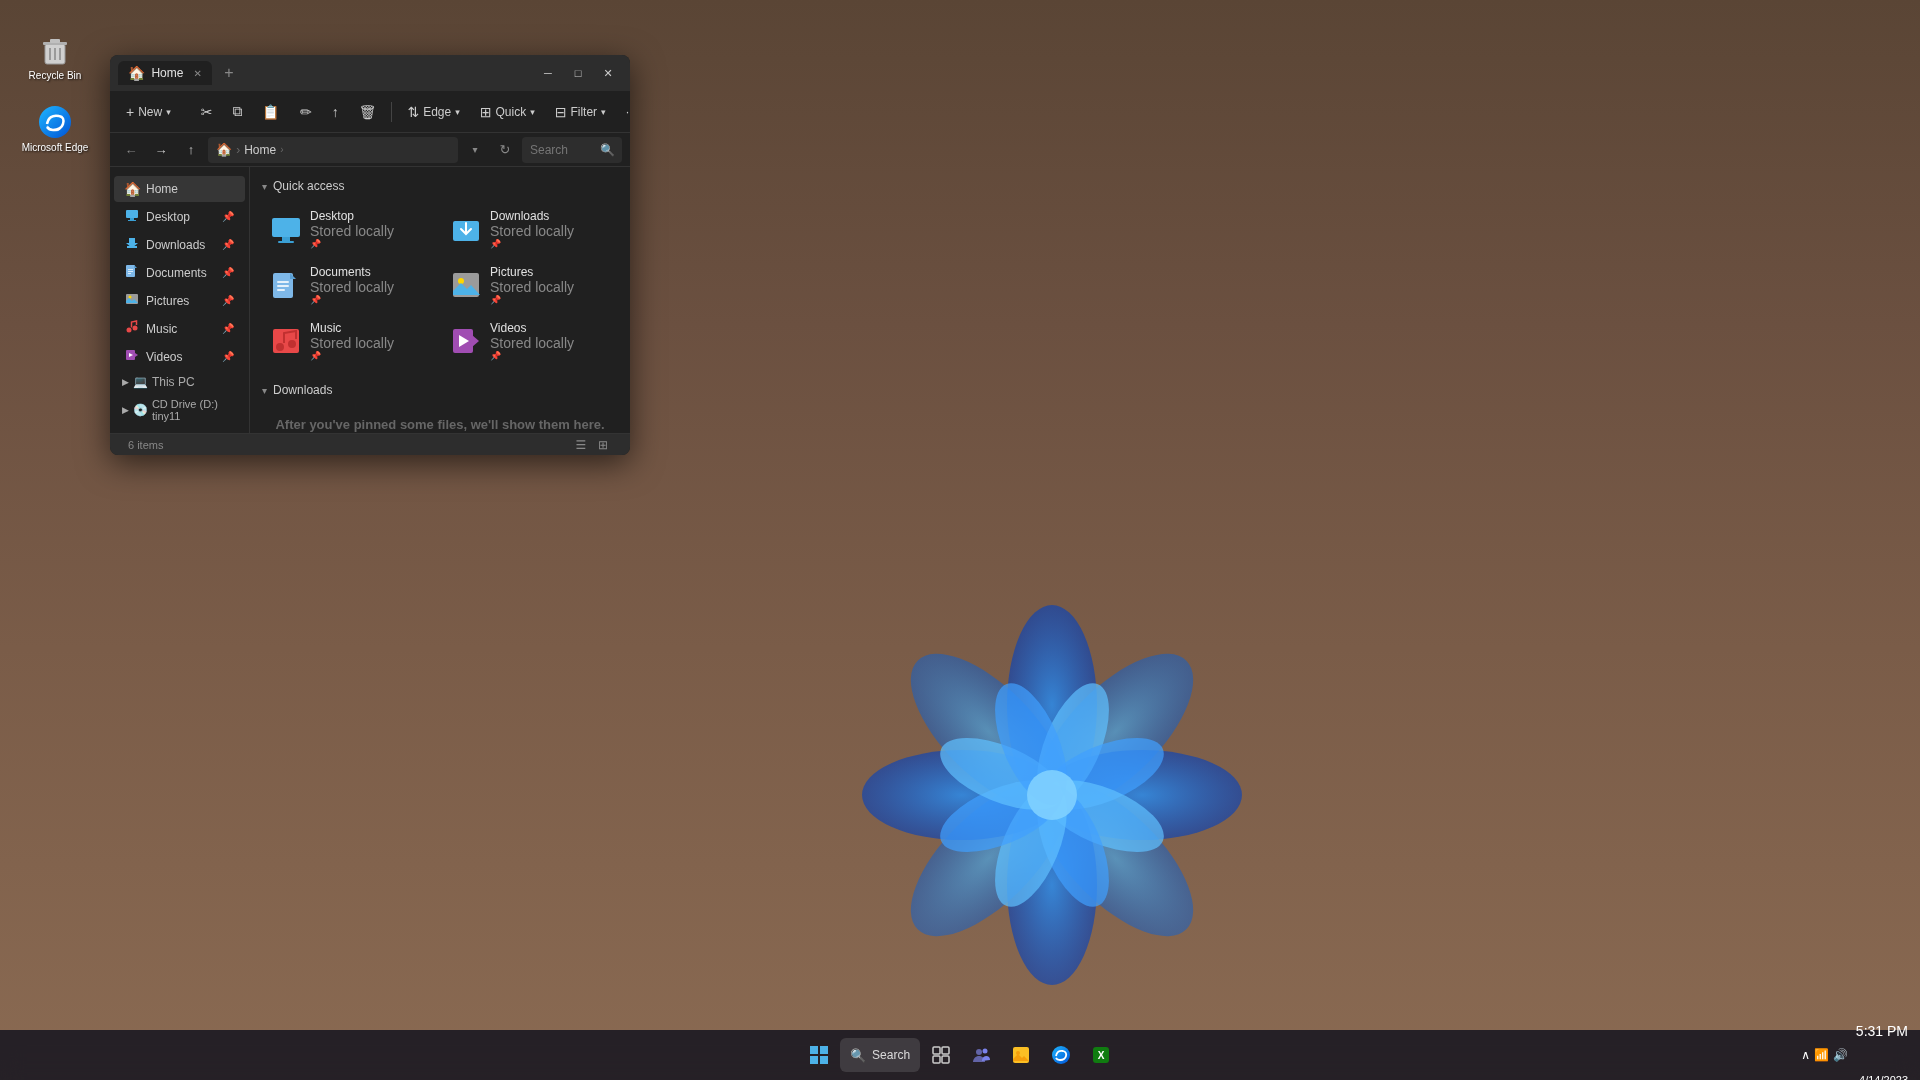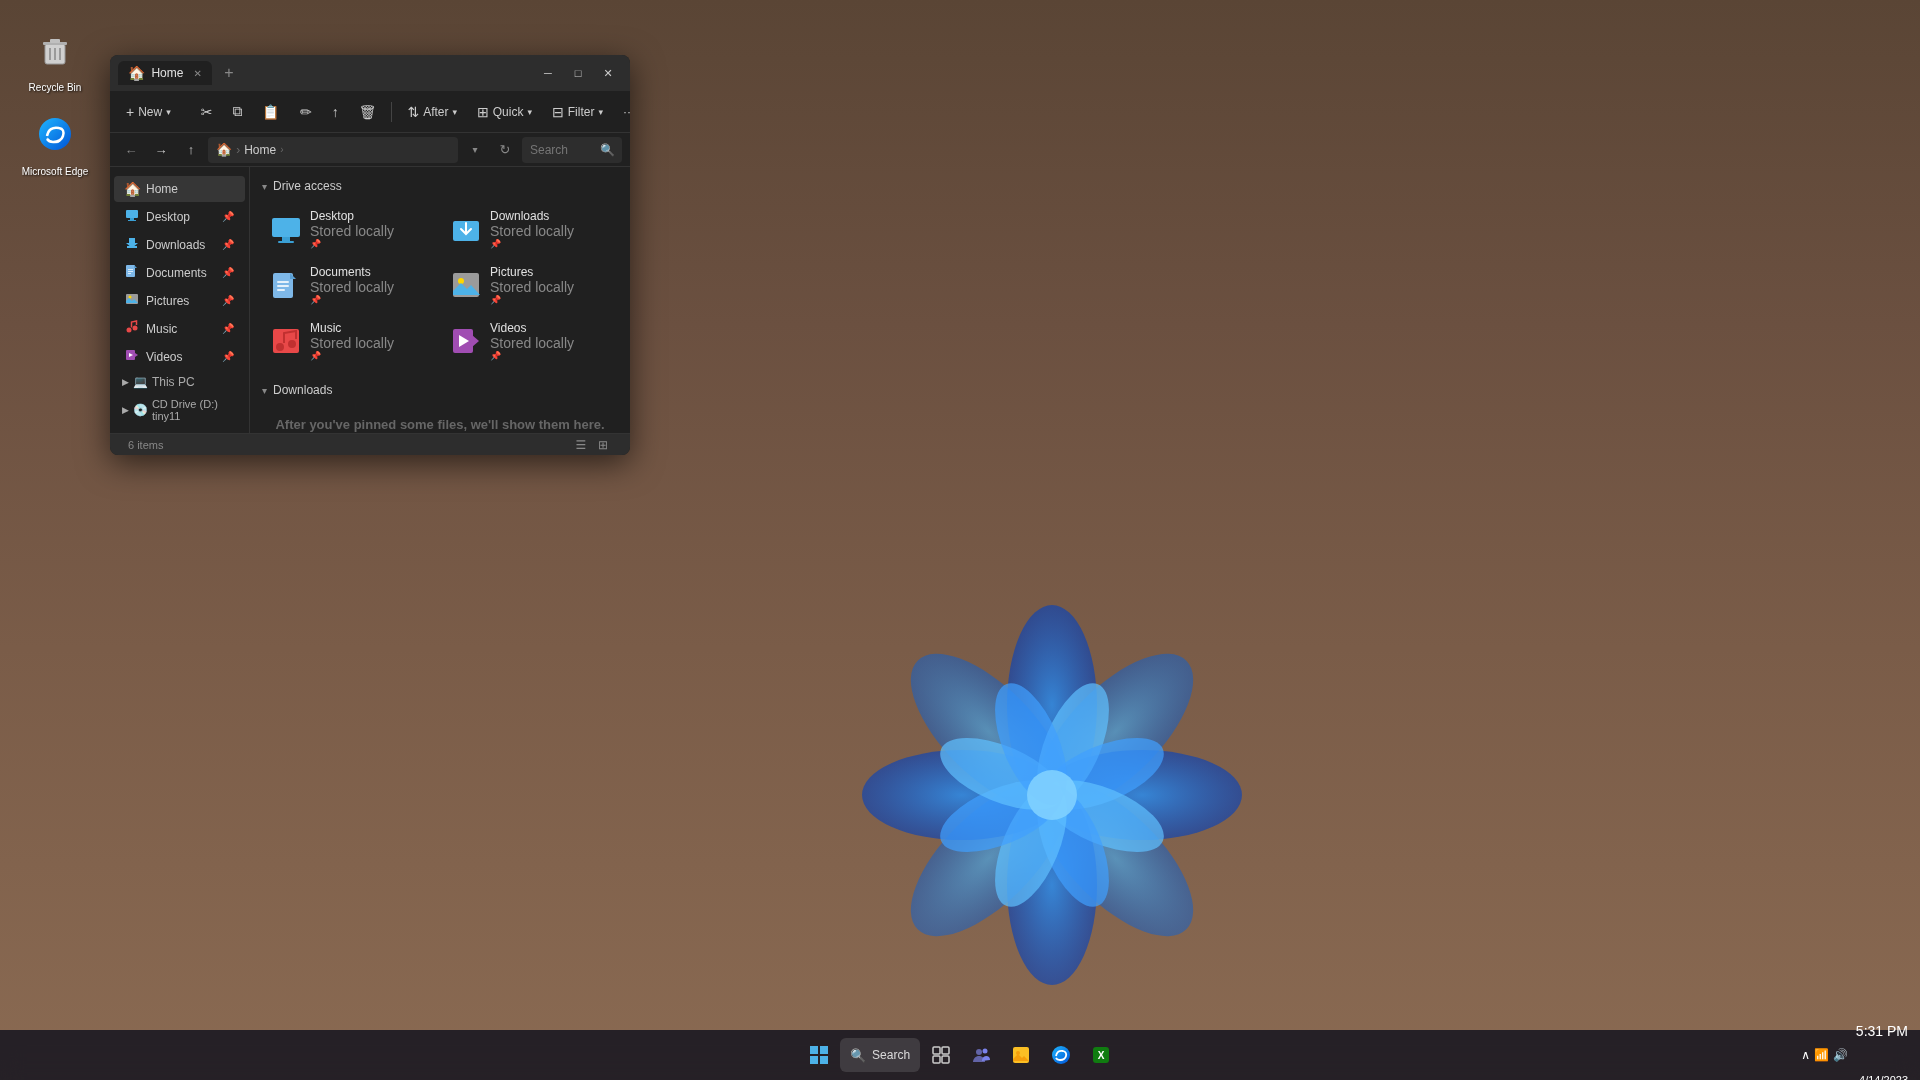--- a/index.html
+++ b/index.html
@@ -25,21 +25,21 @@
       left: 20px;
       display: flex;
       flex-direction: column;
       gap: 20px;
     }
 
     .desktop-icon {
       display: flex;
       flex-direction: column;
       align-items: center;
-      gap: 12px;
+      gap: 0;
       cursor: pointer;
       width: 70px;
     }
 
     .desktop-icon .icon-img {
       width: 40px;
       height: 40px;
       display: flex;
       align-items: center;
       justify-content: center;
@@ -611,21 +611,21 @@
     <div class="toolbar-btn">
       <span class="btn-icon">↑</span>
     </div>
     <div class="toolbar-btn">
       <span class="btn-icon">🗑</span>
     </div>
     <div class="toolbar-right">
       <div class="toolbar-separator"></div>
       <div class="toolbar-btn">
         <span class="btn-icon">⇅</span>
-        <span>After</span>
+        <span>Edge</span>
         <span style="font-size:9px;">▾</span>
       </div>
       <div class="toolbar-btn">
         <span class="btn-icon">⊞</span>
         <span>Quick</span>
         <span style="font-size:9px;">▾</span>
       </div>
       <div class="toolbar-btn">
         <span class="btn-icon">⊟</span>
         <span>Filter</span>
@@ -746,21 +746,21 @@
 
         <span style="font-size:11px;">CD Drive (E:) UTM</span>
       </div>
 
     </div>
 
     <div class="content-area">
 
       <div class="section-header">
         <span class="section-chevron">▾</span>
-        <span>Drive access</span>
+        <span>Quick access</span>
       </div>
       <div class="quick-access-grid">
 
         <div class="folder-item">
           <div class="folder-icon">
             <svg width="32" height="32" viewBox="0 0 32 32">
               <rect x="2" y="5" width="28" height="19" rx="2" fill="#4db2e8"></rect>
               <rect x="12" y="24" width="8" height="4" fill="#3a9fd4"></rect>
               <rect x="8" y="28" width="16" height="2" rx="1" fill="#3a9fd4"></rect>
             </svg>

